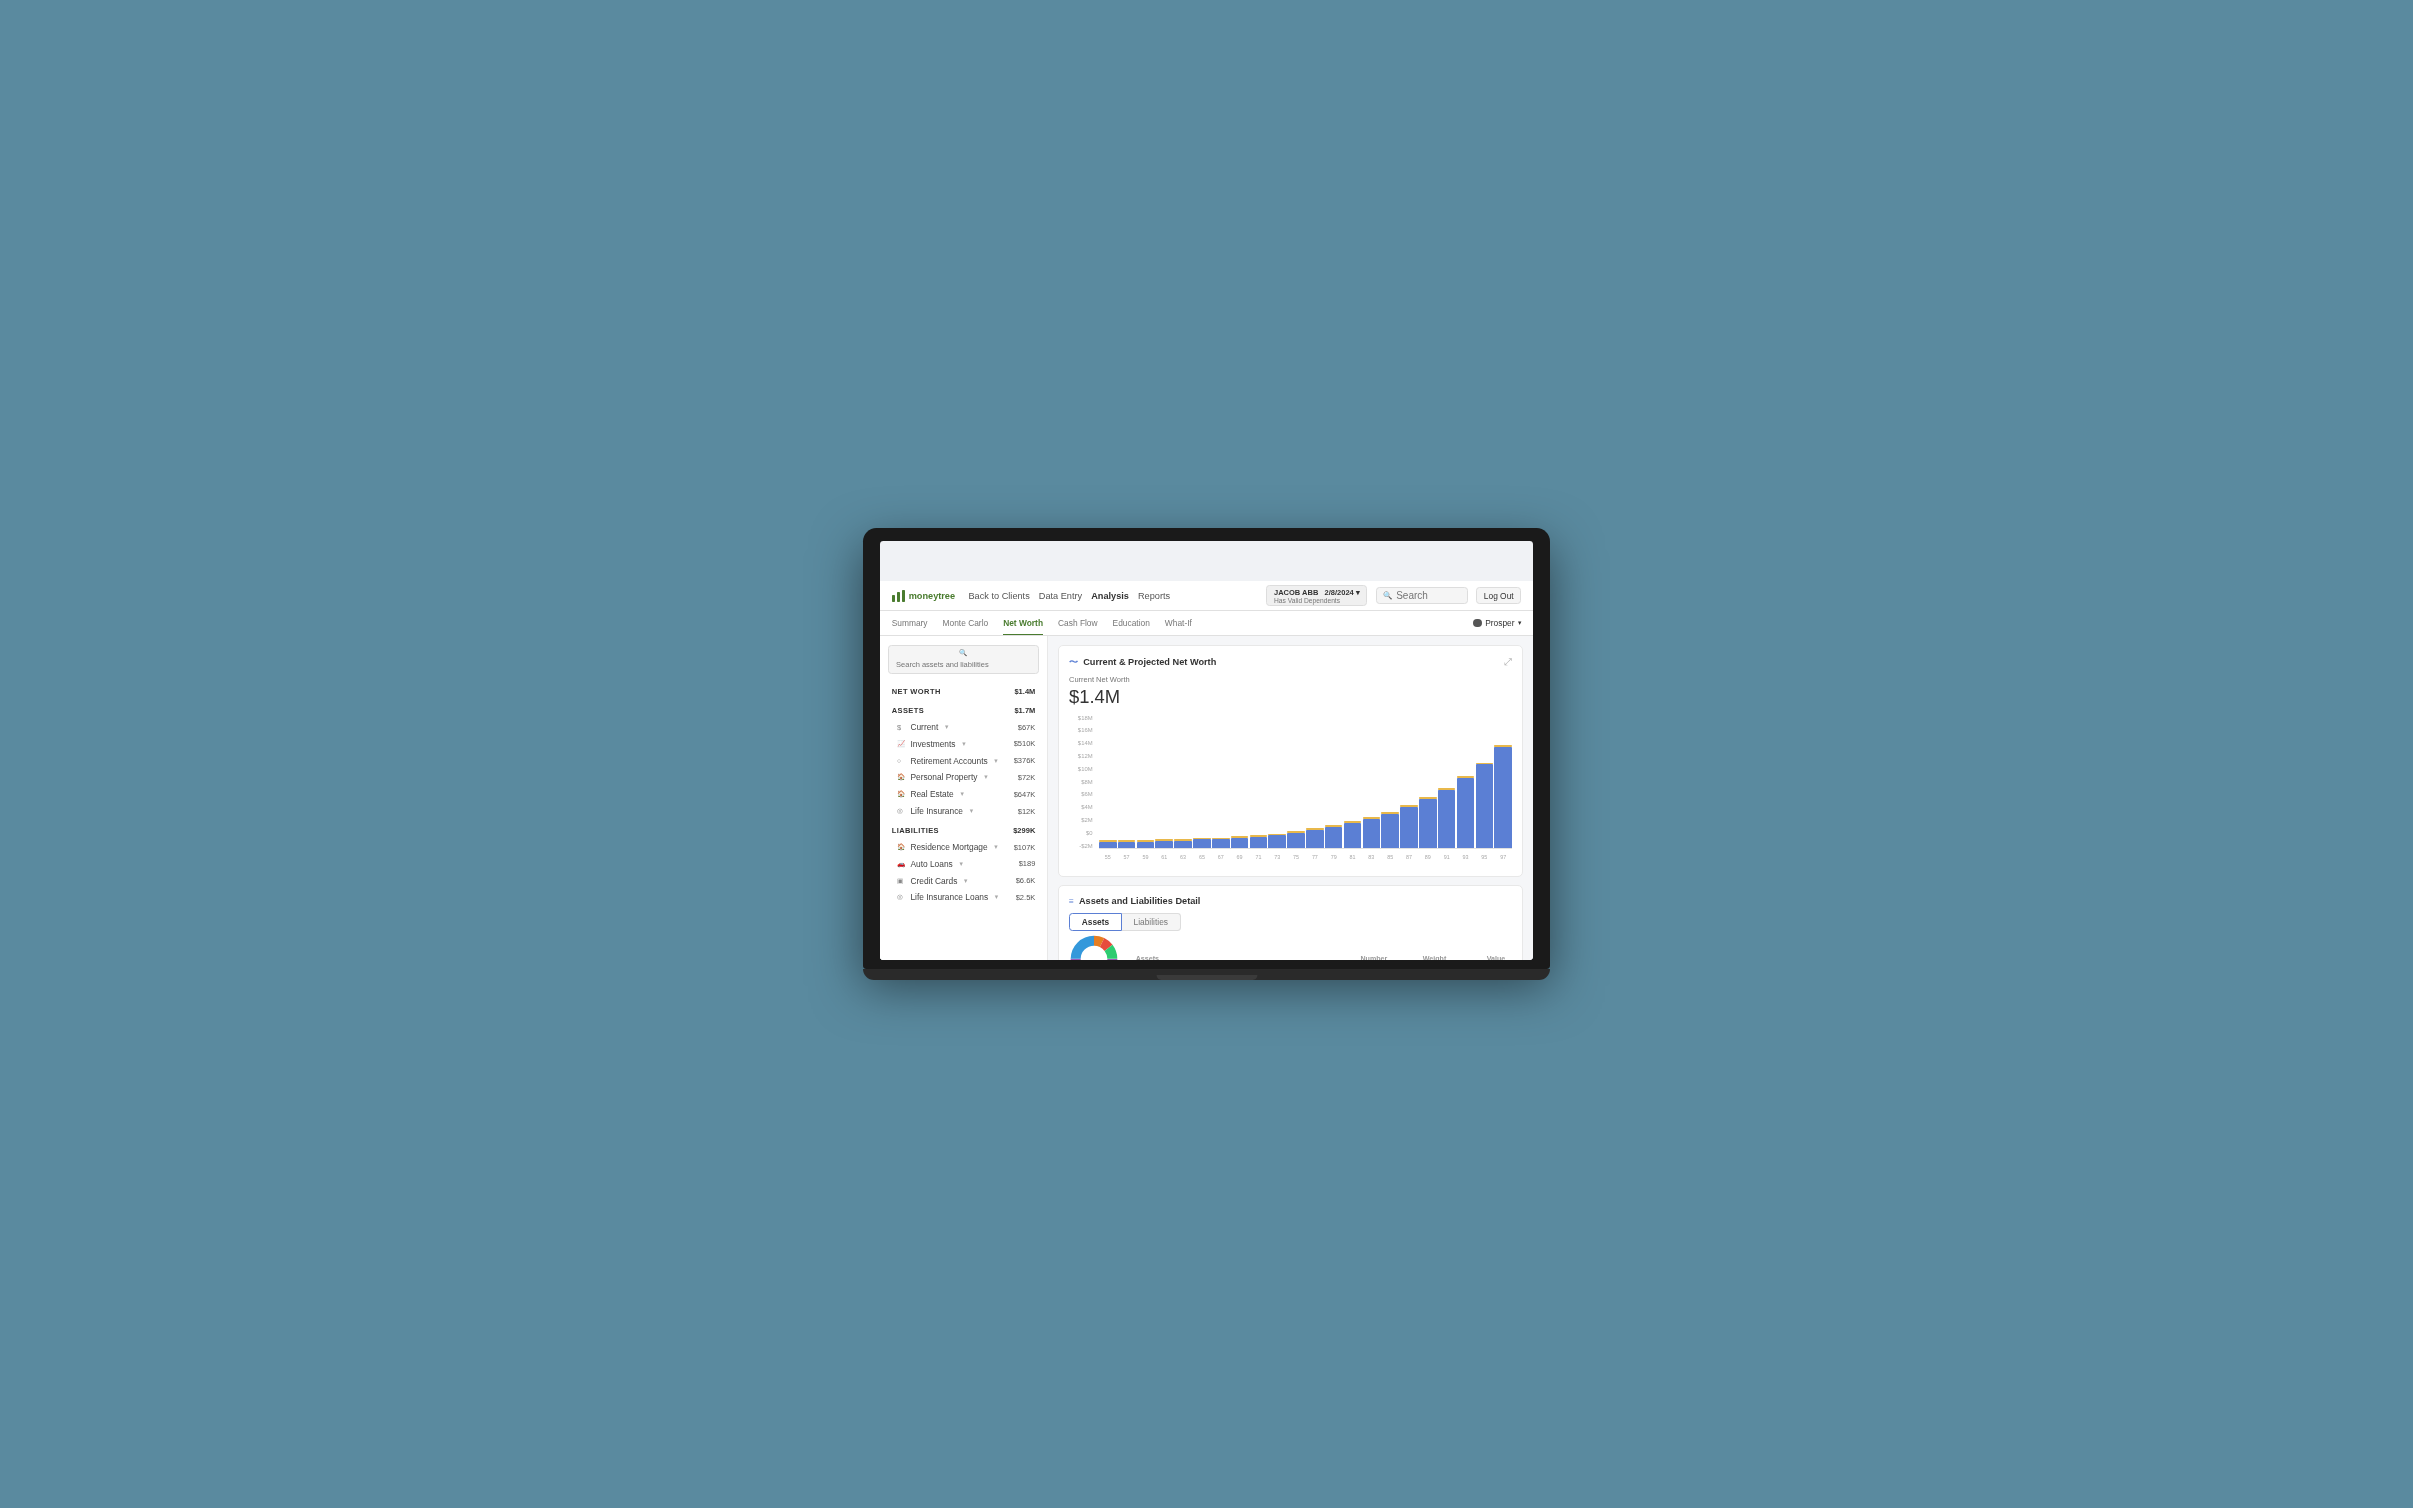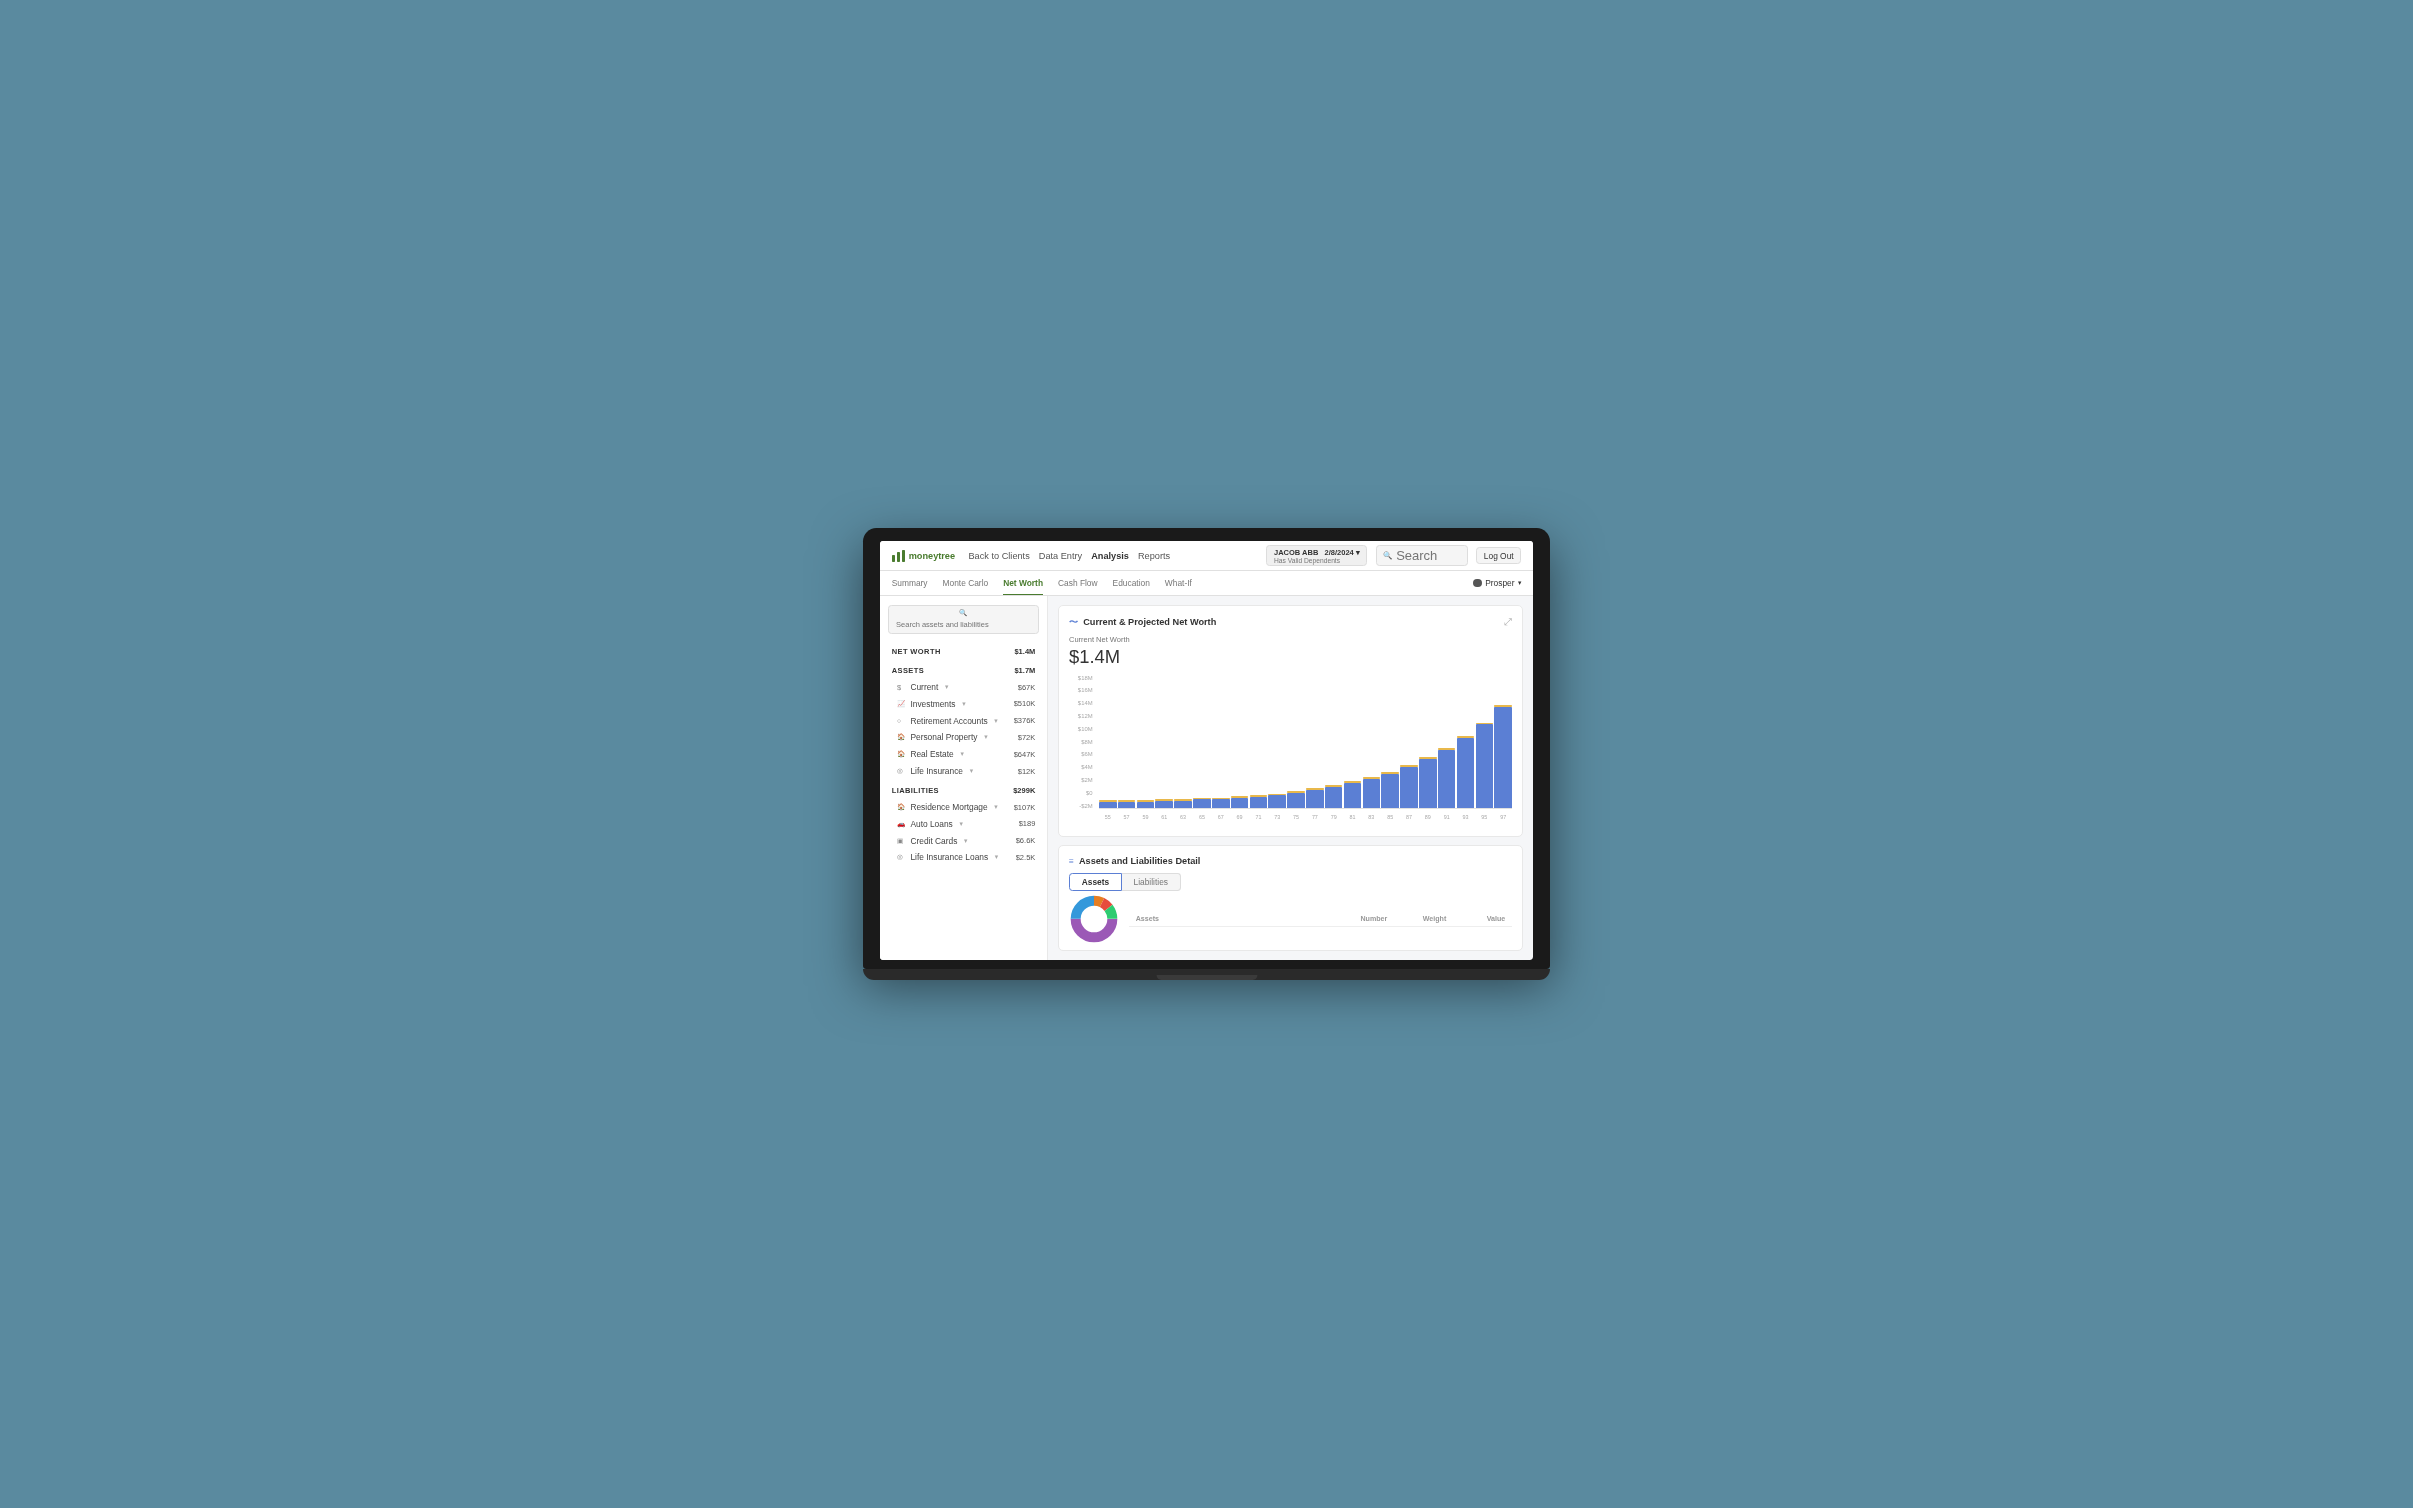--- a/index.html
+++ b/index.html
@@ -46,20 +46,21 @@
       border-radius: 0 0 6.7px 6.7px;
     }
 
     
     .app {
       display: flex;
       flex-direction: column;
       height: 100%;
       background: #f5f6f8;
       font-size: 10px;
+      margin-top: 40px;
     }
 
     
     .top-nav {
       background: #fff;
       border-bottom: 0.8px solid #e0e0e0;
       display: flex;
       align-items: center;
       padding: 0 11.7px;
       height: 30px;
@@ -126,21 +127,21 @@
       background: #f5f5f5;
       border: 0.8px solid #ddd;
       border-radius: 3.4px;
       padding: 1.7px 6.7px;
       gap: 3.4px;
       width: 92px;
     }
     .search-box input {
       border: none;
       background: transparent;
-      font-size: 13px;
+      font-size: 10px;
       color: #555;
       outline: none;
       width: 67px;
     }
     .logout-btn {
       background: #f5f5f5;
       border: 0.8px solid #ddd;
       border-radius: 3.4px;
       padding: 2.5px 6.7px;
       font-size: 8.4px;

